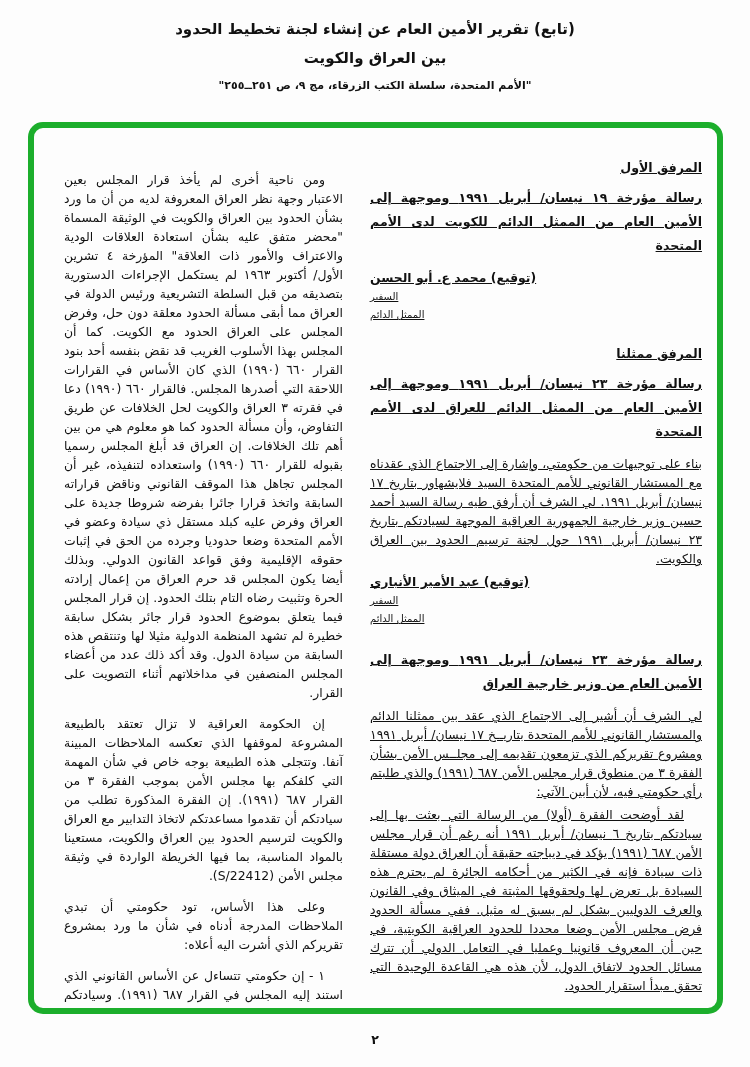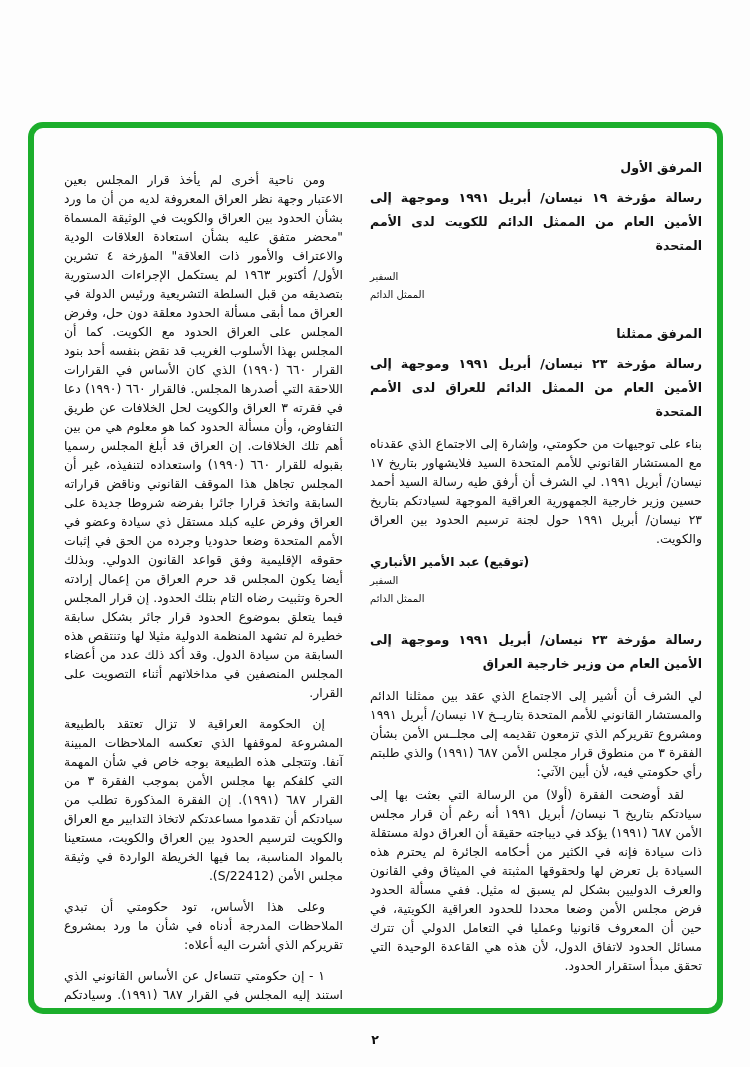--- a/index.html
+++ b/index.html
@@ -59,21 +59,21 @@
     gap: 15px;
     padding: 30px 15px 16px 19px;
     box-sizing: border-box;
     height: 100%;
   }
   .col {
     font-size: 12.4px;
     line-height: 19px;
     text-align: justify;
   }
-  .col-right { width: 332px; flex: 0 0 332px; }
+  .col-right { width: 332px; flex: 0 0 332px; text-decoration: underline; }
   .col-left  { width: 303px; flex: 0 0 303px; }
 
   .col-left p {
     margin: 12px;
     text-indent: 18px;
   }
   .section { margin-bottom: 20px; }
   .section-heading {
     font-weight: bold;
     font-size: 12.6px;
@@ -110,30 +110,36 @@
     text-align: center;
     font-size: 12.5px;
     font-weight: bold;
   }
 </style>
 </head>
 <body>
 
 <div class="page">
 
+  <div class="header">
+    <div class="title-line1">(تابع) تقرير الأمين العام عن إنشاء لجنة تخطيط الحدود</div>
+    <div class="title-line2">بين العراق والكويت</div>
+    <div class="source-line">"الأمم المتحدة، سلسلة الكتب الزرقاء، مج ٩، ص ٢٥١ــ٢٥٥"</div>
+  </div>
 
   <div class="frame">
     <div class="columns">
 
       <div class="col col-right">
 
         <div class="section">
           <div class="section-heading">المرفق الأول</div>
           <div class="section-subject">رسالة مؤرخة ١٩ نيسان/ أبريل ١٩٩١ وموجهة إلى الأمين العام من الممثل الدائم للكويت لدى الأمم المتحدة</div>
           <div class="signature-block">
+            <div class="signature-name">(توقيع) محمد ع. أبو الحسن</div>
             <div class="signature-title">السفير</div>
             <div class="signature-title">الممثل الدائم</div>
           </div>
         </div>
 
         <div class="section">
           <div class="section-heading">المرفق ممثلنا</div>
           <div class="section-subject">رسالة مؤرخة ٢٣ نيسان/ أبريل ١٩٩١ وموجهة إلى الأمين العام من الممثل الدائم للعراق لدى الأمم المتحدة</div>
           <p class="section-body">بناء على توجيهات من حكومتي، وإشارة إلى الاجتماع الذي عقدناه مع المستشار القانوني للأمم المتحدة السيد فلايشهاور بتاريخ ١٧ نيسان/ أبريل ١٩٩١. لي الشرف أن أرفق طيه رسالة السيد أحمد حسين وزير خارجية الجمهورية العراقية الموجهة لسيادتكم بتاريخ ٢٣ نيسان/ أبريل ١٩٩١ حول لجنة ترسيم الحدود بين العراق والكويت.</p>
           <div class="signature-block">

